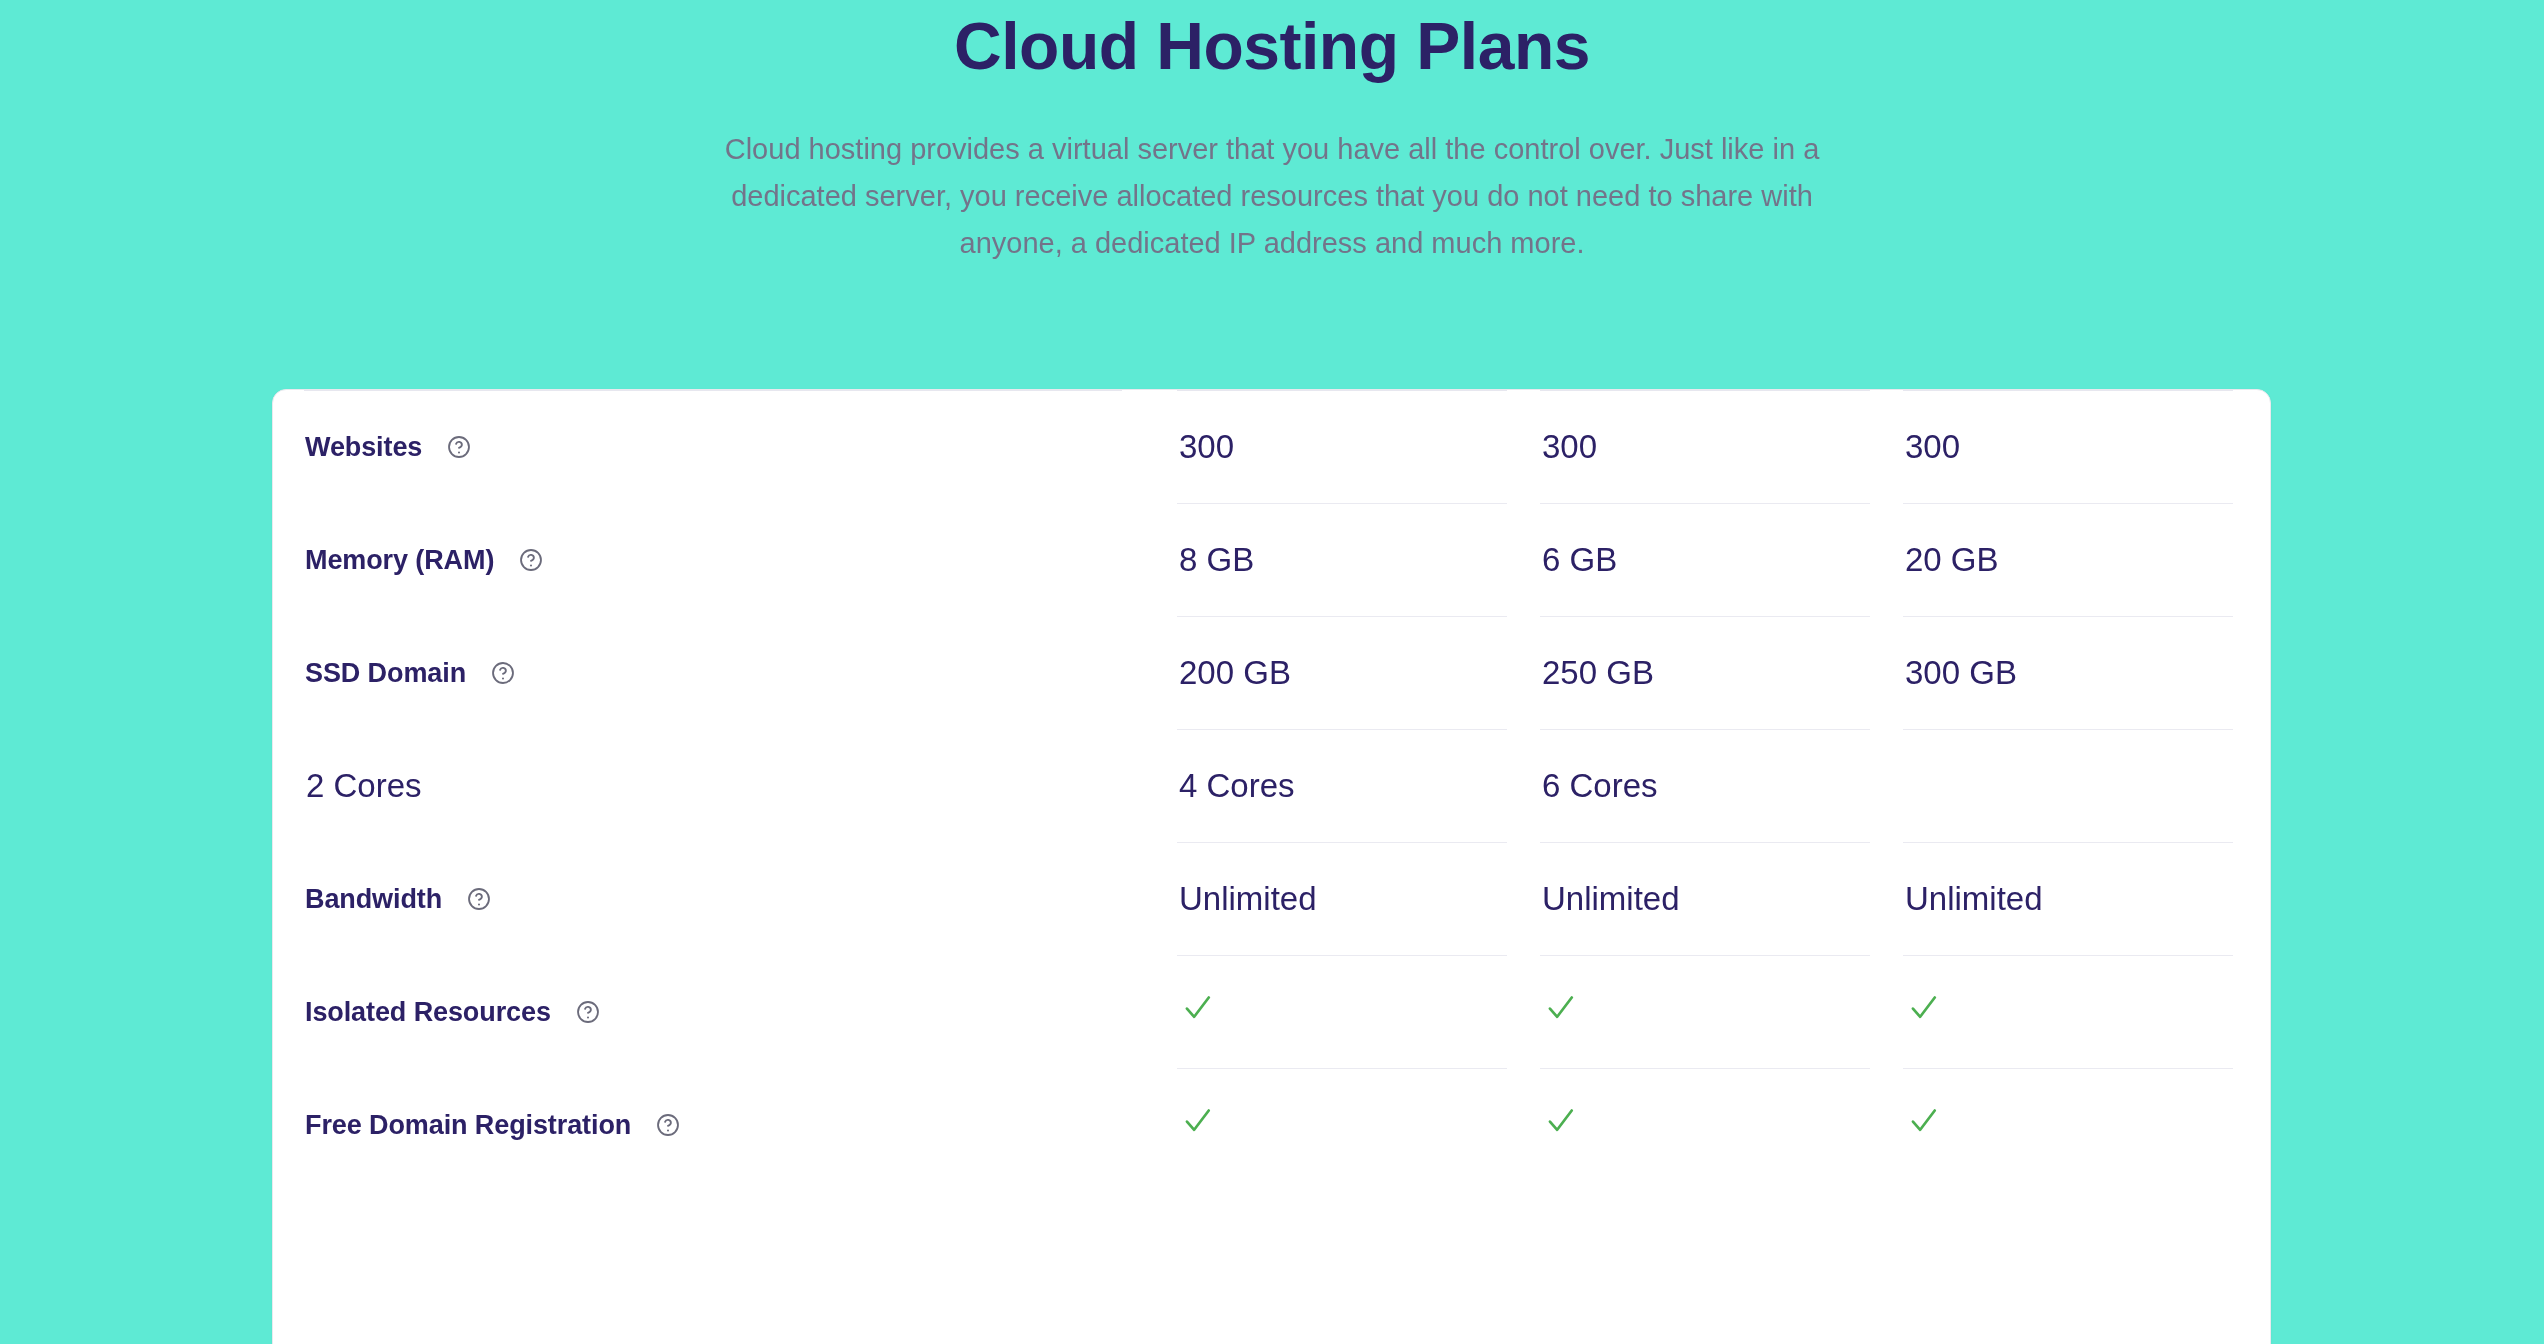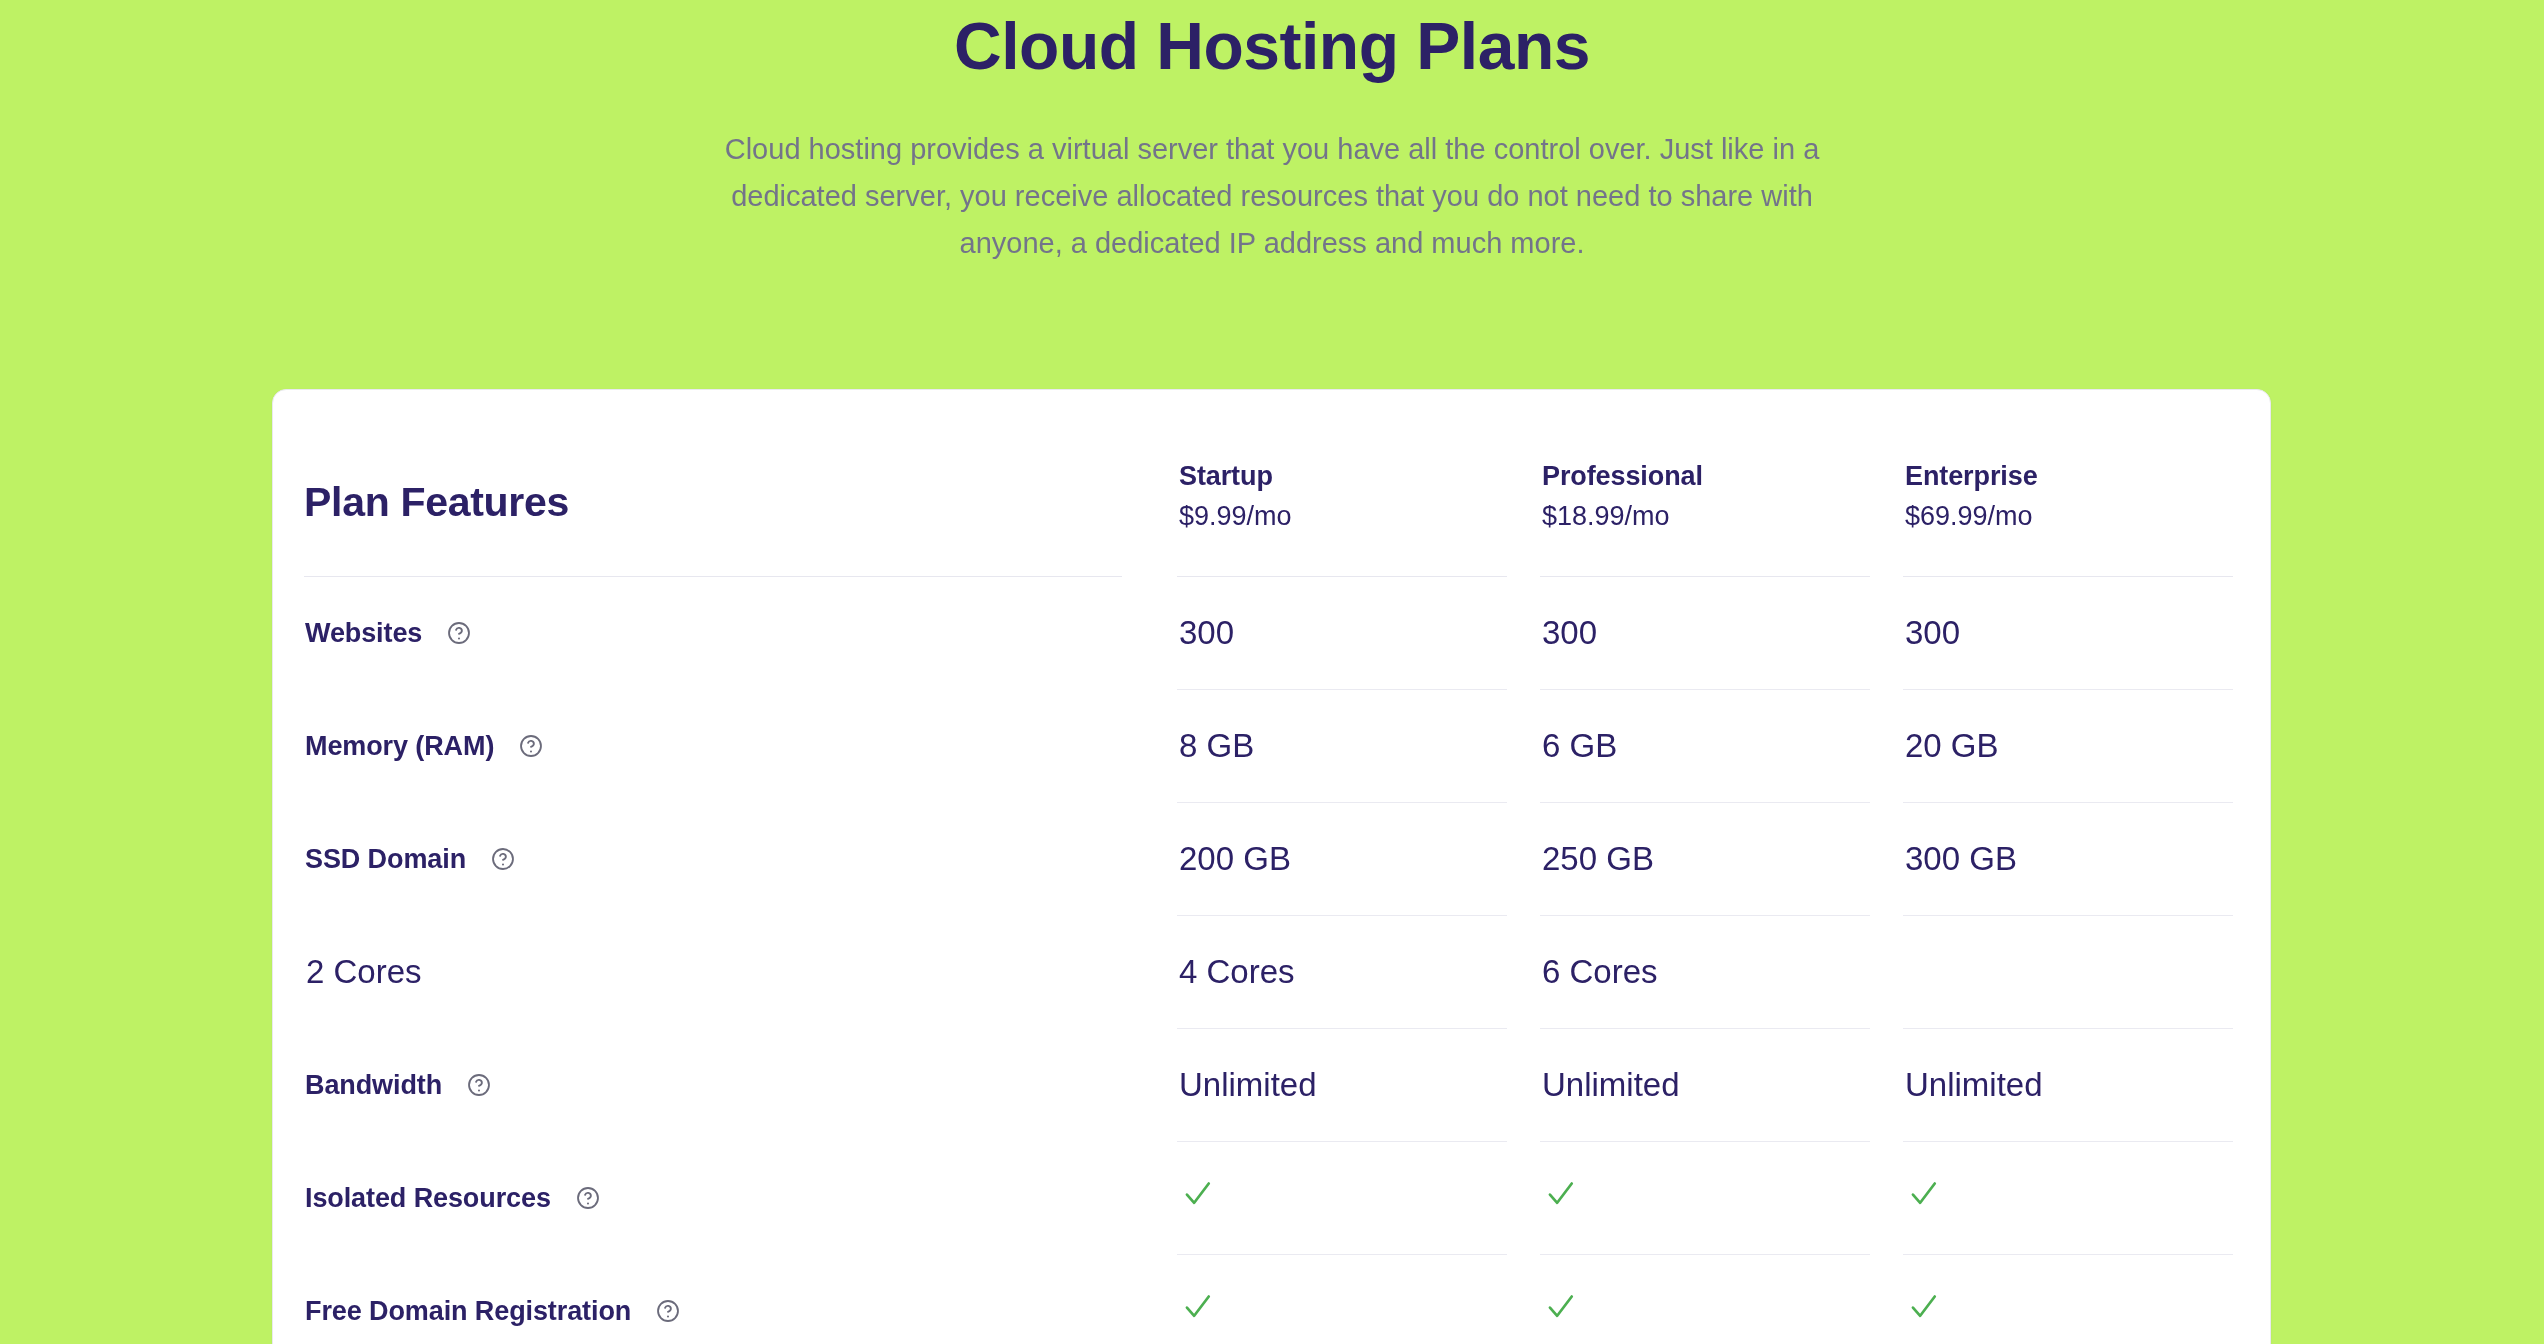--- a/index.html
+++ b/index.html
@@ -11,21 +11,21 @@
     overflow: hidden;
     background: #ffffff;
     font-family: "Liberation Sans", sans-serif;
     -webkit-font-smoothing: antialiased;
   }
 
   .page {
     position: relative;
     width: 2544px;
     height: 1344px;
-    background: #bef264;
+    background: #5eead4;
     overflow: hidden;
   }
 
   
   .hero {
     width: 100%;
     padding-top: 8px;
     text-align: center;
   }
 
@@ -189,38 +189,20 @@
 <div class="page">
 
   <div class="hero">
     <h1 class="hero-title">Cloud Hosting Plans</h1>
     <p class="hero-desc">Cloud hosting provides a virtual server that you have all the control over. Just like in a dedicated server, you receive allocated resources that you do not need to share with anyone, a dedicated IP address and much more.</p>
   </div>
 
   <div class="plans-card">
     <div class="card-inner">
 
-      <div class="grid-row head-row">
-        <div class="plan-features-title">Plan Features</div>
-
-        <div class="plan-head">
-          <div class="plan-name">Startup</div>
-          <div class="plan-price">$9.99/mo</div>
-        </div>
-
-        <div class="plan-head">
-          <div class="plan-name">Professional</div>
-          <div class="plan-price">$18.99/mo</div>
-        </div>
-
-        <div class="plan-head">
-          <div class="plan-name">Enterprise</div>
-          <div class="plan-price">$69.99/mo</div>
-        </div>
-      </div>
 
       <div class="head-rules">
         <span class="full"></span>
         <span class="seg"></span>
         <span class="seg"></span>
         <span class="seg"></span>
       </div>
 
       <div id="table-body">
           <div class="grid-row data-row">

